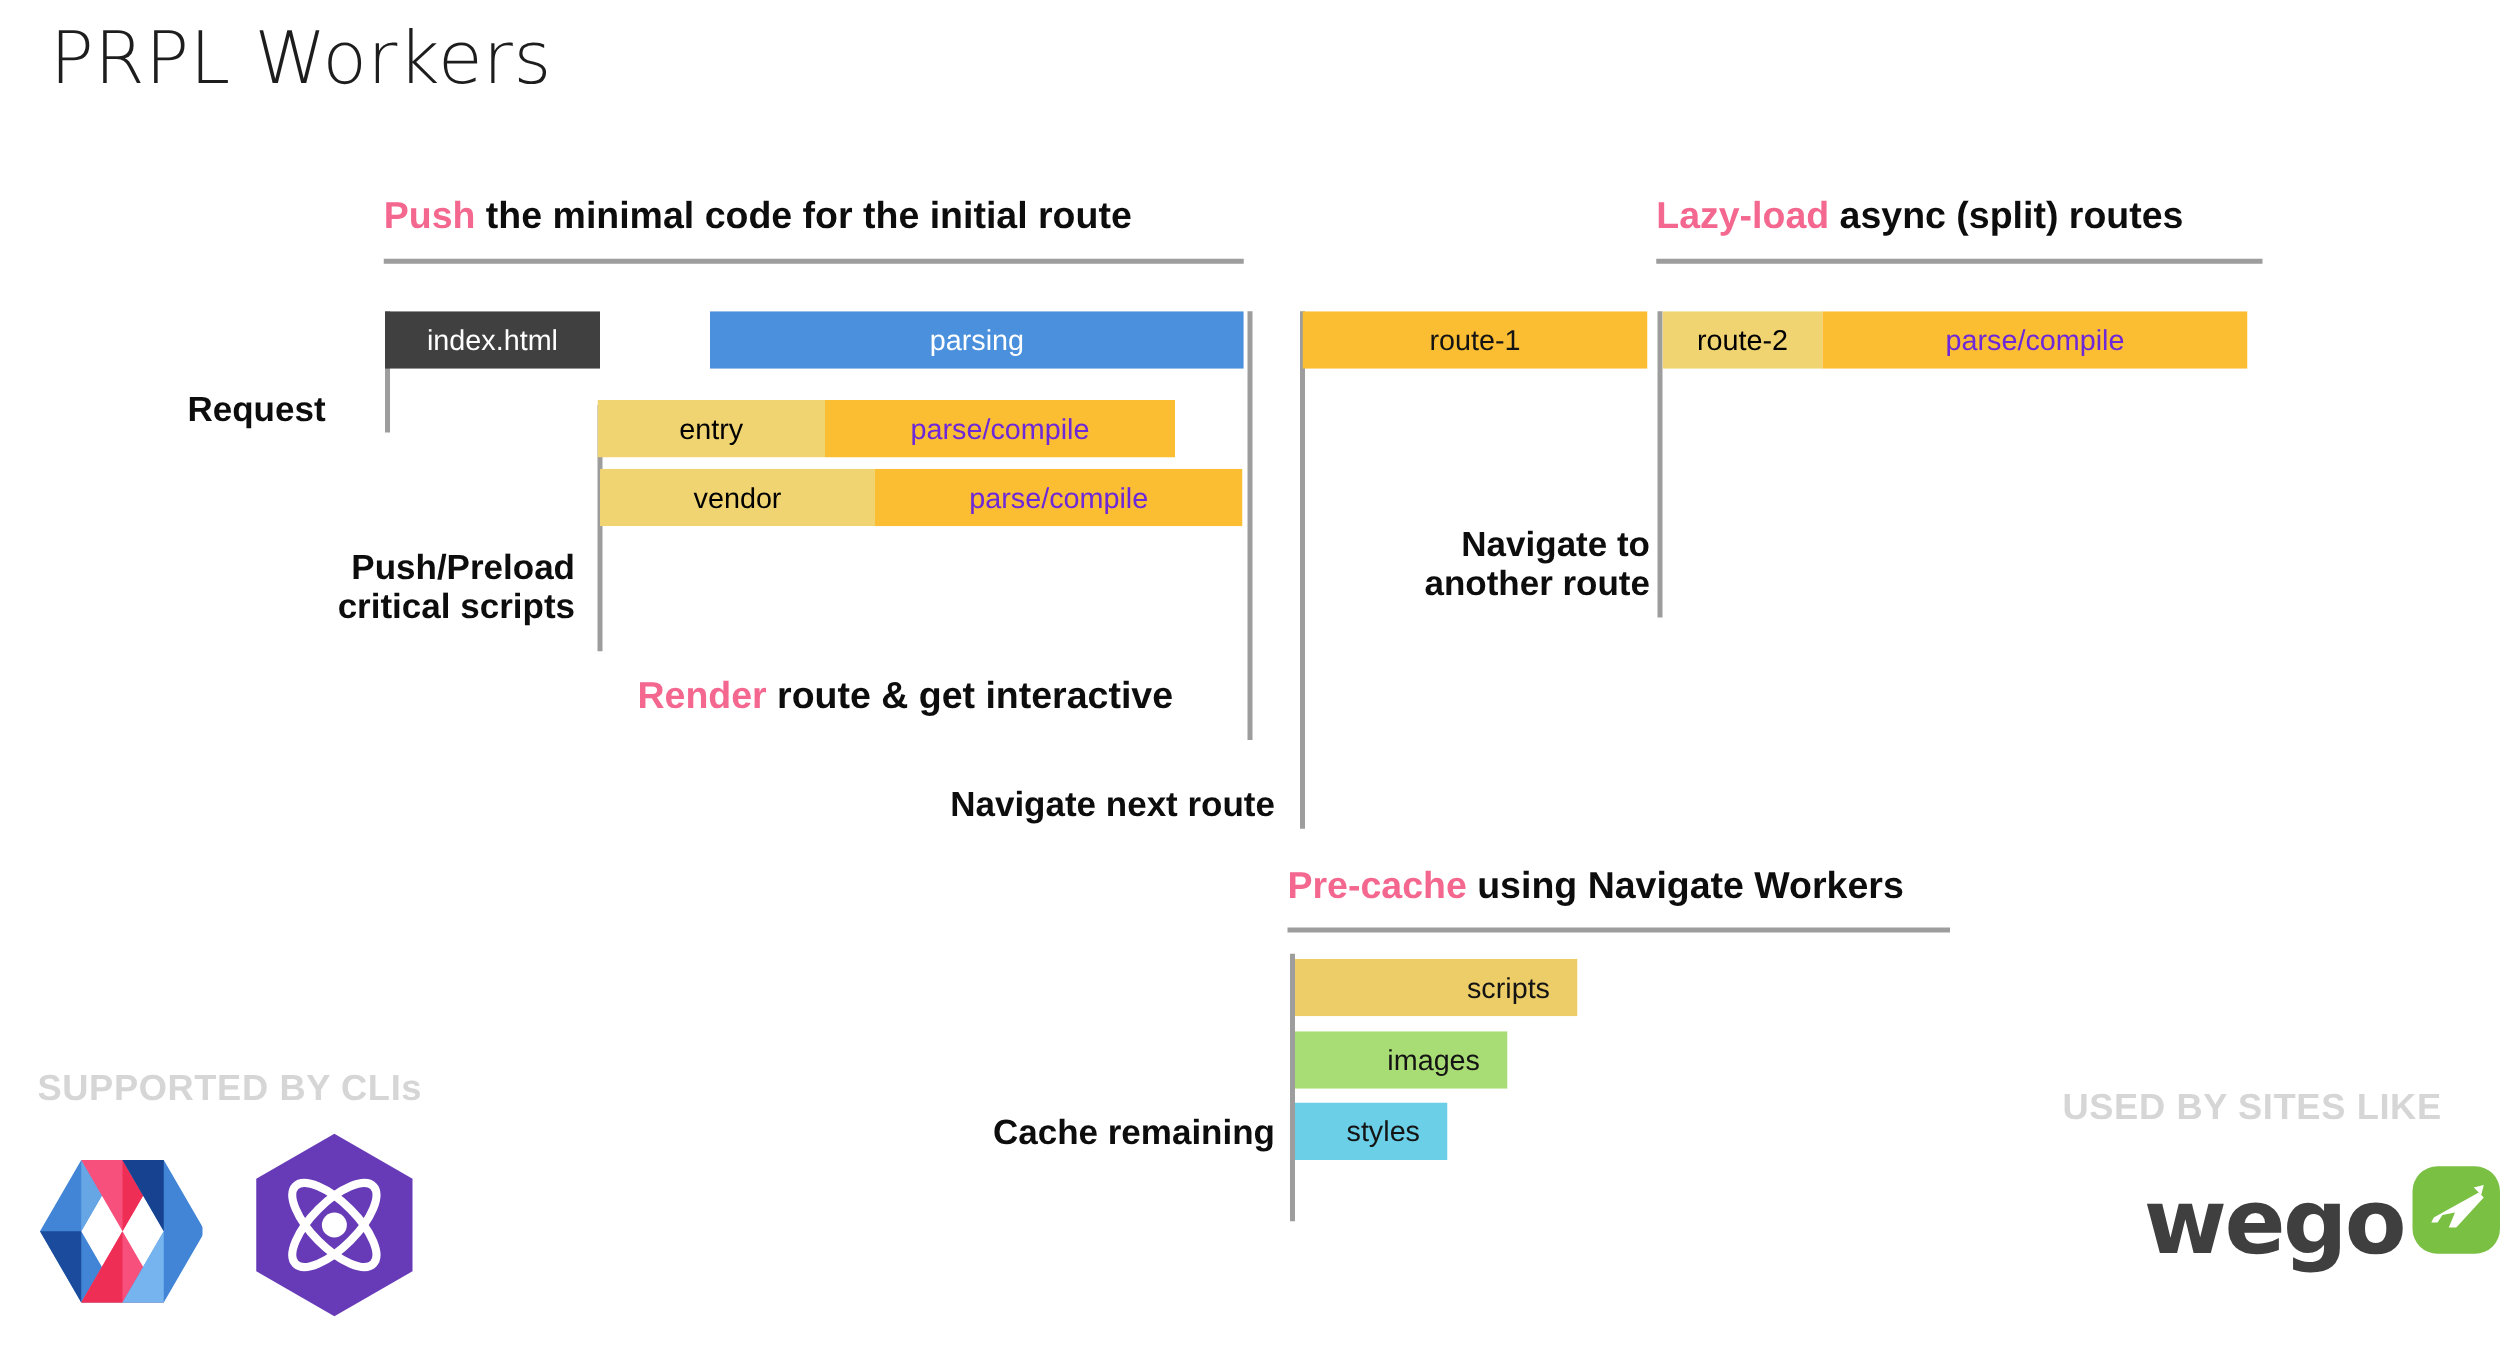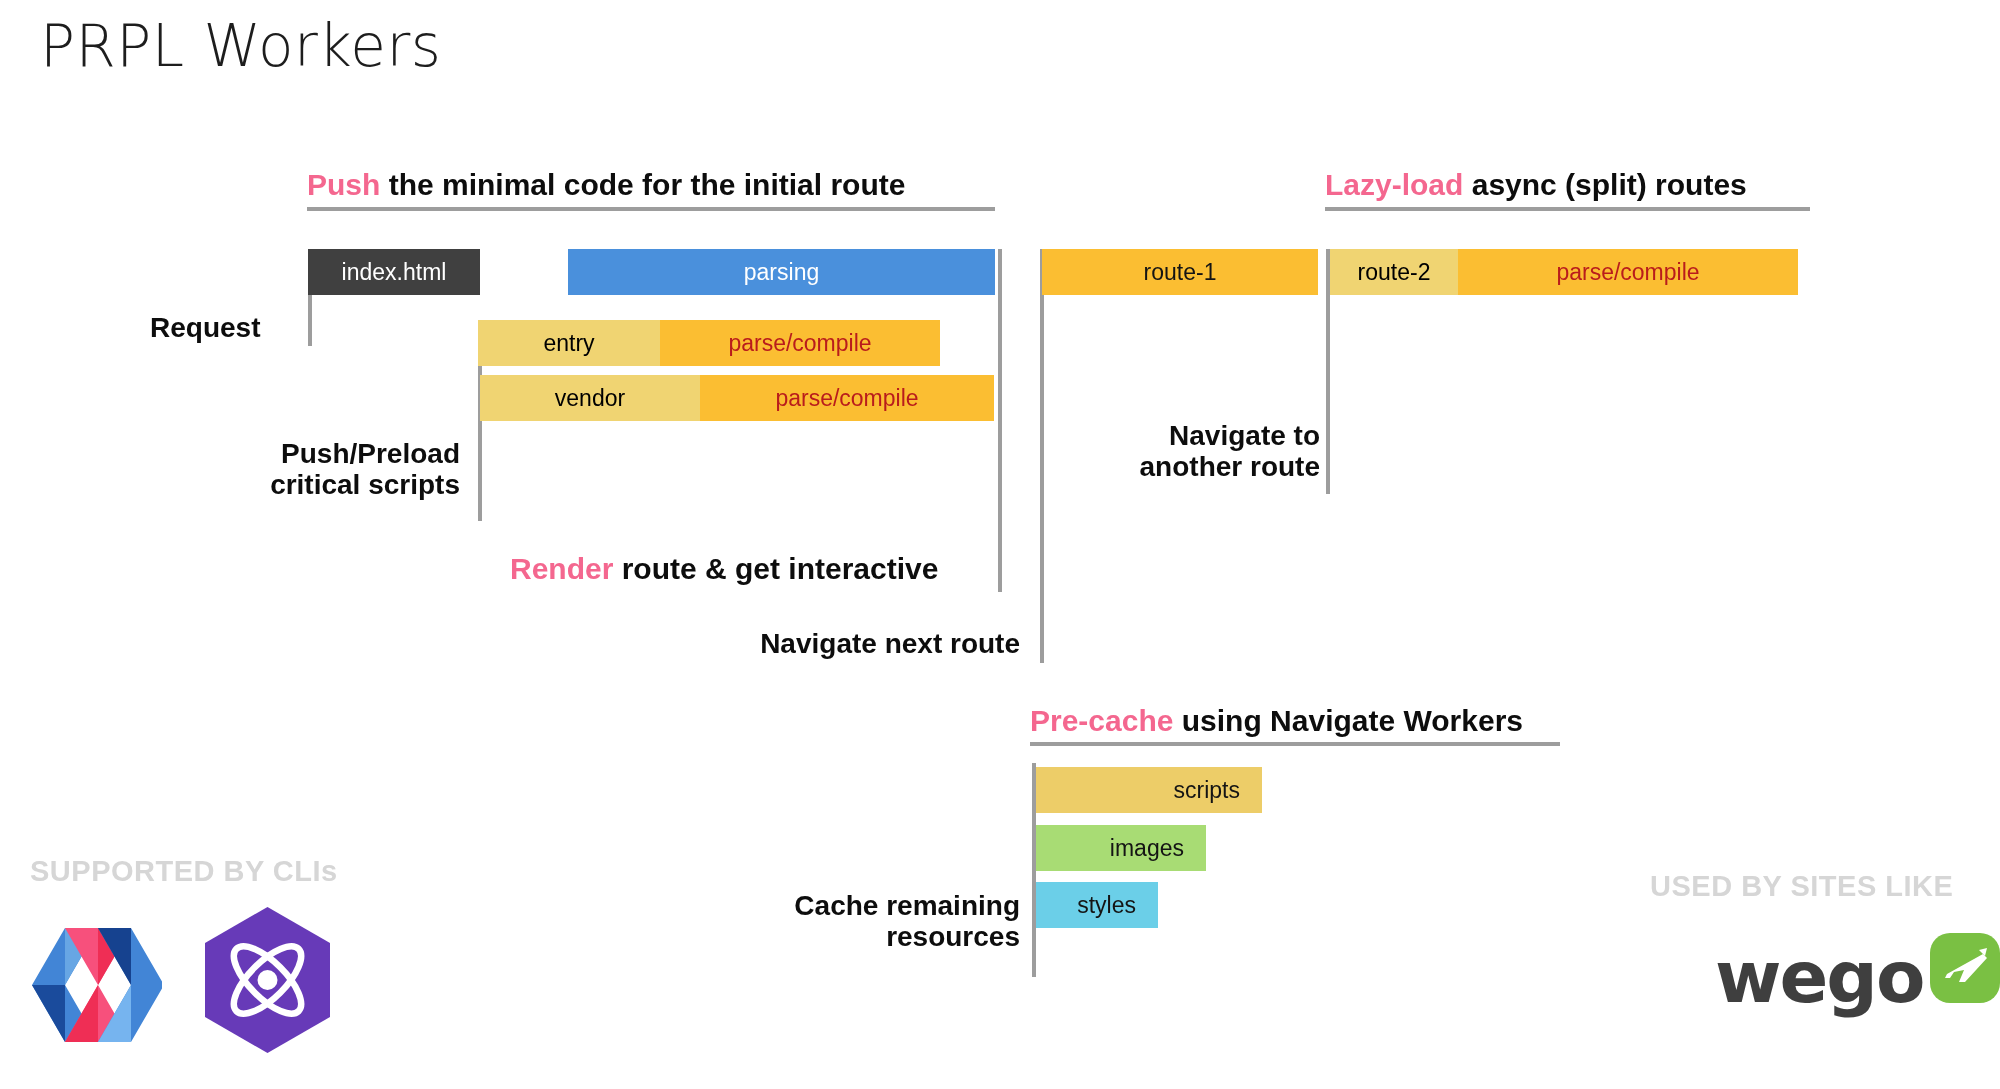--- a/index.html
+++ b/index.html
@@ -30,21 +30,20 @@
   }
 
   
   .section-heading {
     position: absolute;
     font-family: "Liberation Sans", sans-serif;
     font-weight: bold;
     font-size: 30px;
     white-space: nowrap;
     color: #0d0d0d;
-    margin-top: 12px;
   }
   .section-heading .accent {
     color: #f4678f;
   }
   .heading-rule {
     position: absolute;
     height: 4px;
     background: #9d9d9d;
   }
 
@@ -83,21 +82,21 @@
     font-family: "Liberation Sans", sans-serif;
     font-size: 23px;
     box-sizing: border-box;
     white-space: nowrap;
   }
   .seg.right-text { justify-content: flex-end; padding-right: 22px; }
 
   .seg-indexhtml { background: #404040; color: #ffffff; }
   .seg-parsing   { background: #4a90dc; color: #ffffff; }
   .seg-light     { background: #f0d472; color: #000000; }
-  .seg-orange    { background: #fbbe32; color: #b91c1c; }
+  .seg-orange    { background: #fbbe32; color: #6d28d9; }
   .seg-route     { background: #fbbe32; color: #141414; }
   .seg-scripts   { background: #edcd68; color: #141414; }
   .seg-images    { background: #a8dc74; color: #141414; }
   .seg-styles    { background: #6bcfe8; color: #141414; }
 
   
   .footer-caption {
     position: absolute;
     font-family: "Liberation Sans", sans-serif;
     font-weight: bold;
@@ -203,21 +202,20 @@
 <div class="bar" style="left:1036px; top:825px; width:170px;">
   <div class="seg seg-images right-text" style="width:183px;">images</div>
 </div>
 
 <div class="bar" style="left:1036px; top:882px; width:122px;">
   <div class="seg seg-styles right-text" style="width:122px;">styles</div>
 </div>
 
 <div class="row-label right" style="left:450px; top:890px; width:570px;">
   <div>Cache remaining</div>
-  <div>resources</div>
 </div>
 
 <div class="footer-caption" style="left:30px; top:855px;">SUPPORTED BY CLIs</div>
 
 <div class="logo" style="left:32px; top:920px;">
   <svg width="130" height="130" viewBox="0 0 130 130">
     <polygon points="0,65 33,8 66,8 33,65 66,122 33,122" fill="#4285d6"></polygon>
     <polygon points="33,8 66,8 33,65" fill="#67a6e4"></polygon>
     <polygon points="0,65 33,65 33,122" fill="#1a4b9c"></polygon>
     <polygon points="33,8 66,8 99,8 66,65 99,122 66,122 33,122 66,65" fill="#f7507c"></polygon>

